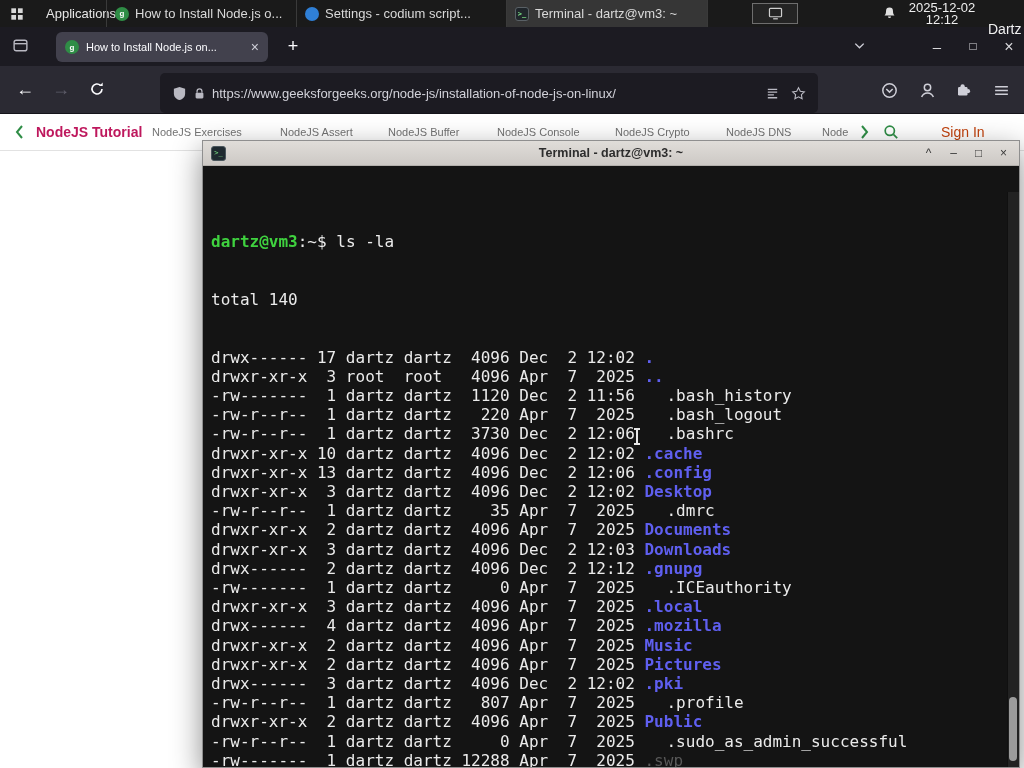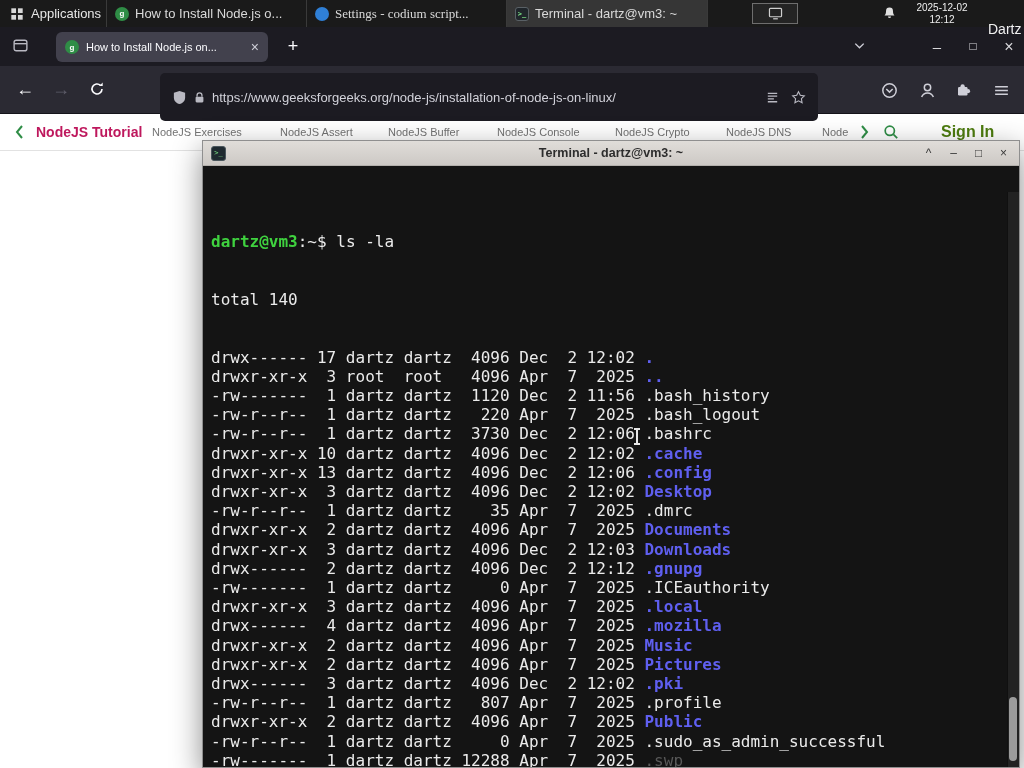--- a/index.html
+++ b/index.html
@@ -3,42 +3,42 @@
 <meta charset="utf-8">
 <style>
   * { margin:0; padding:0; box-sizing:border-box; }
   html,body { width:1024px; height:768px; overflow:hidden; background:#ffffff;
     font-family:"Liberation Sans", sans-serif; position:relative; }
 
   
   .panel { position:absolute; left:0; top:0; width:1024px; height:27px;
     background:#1a1a1a; color:#e6e6e6; z-index:50; }
   .apps-btn { position:absolute; left:0; top:0; height:27px; display:flex;
-    align-items:center; gap:7px; padding:4px 10px; font-size:13px; }
+    align-items:center; gap:22px; padding:4px 10px; font-size:13px; }
   .apps-btn svg { color:#d8d8d8; }
   .panel-win { position:absolute; top:0; height:27px; display:flex; align-items:center;
     gap:6px; padding:0 8px; font-size:13px; color:#d9d9d9; overflow:hidden;
     white-space:nowrap; border-left:1px solid #3a3a3a; }
   .panel-win span.wtitle { overflow:hidden; text-overflow:clip; }
   .pw1 { left:106px; width:200px; }
-  .pw2 { left:306px; width:220px;font-family:Liberation Serif, serif; }
+  .pw2 { left:296px; width:220px; }
   .pw3 { left:506px; width:202px; border-right:1px solid #3a3a3a; background:#363636; }
   .fav { width:14px; height:14px; border-radius:50%; flex:0 0 auto;
     display:flex; align-items:center; justify-content:center;
     font-size:8px; font-weight:bold; color:#fff; }
   .f-gfg { background:#2f8d46; }
   .f-codium { background:#2f7fd6; }
   .f-term { background:#20262b; border:1px solid #5a6166; border-radius:3px;
     color:#7ee787; font-family:"DejaVu Sans Mono",monospace; font-size:7px; }
   .tray-box { position:absolute; left:752px; top:3px; width:46px; height:21px;
     border:1px solid #6e6e6e; background:#242424; display:flex; align-items:center;
     justify-content:center; color:#cfcfcf; }
   .bell-btn { position:absolute; left:882px; top:6px; color:#e0e0e0; }
   .clock { position:absolute; left:902px; top:2px; width:80px; text-align:center;
-    font-size:10px; line-height:11.5px; color:#efefef; }
+    font-size:13px; line-height:11.5px; color:#efefef; }
   .panel-user { position:absolute; left:988px; top:0; height:27px; line-height:27px;
     font-size:14px; color:#f0f0f0;margin-top:16px; }
 
   
   .tabbar { position:absolute; left:0; top:27px; width:1024px; height:39px;
     background:#1c1b22; z-index:10; }
   .ffview { position:absolute; left:12px; top:10px; color:#b9b9c2; }
   .tab { position:absolute; left:56px; top:5px; width:212px; height:30px;
     background:#42414d; border-radius:6px; display:flex; align-items:center;
     gap:7px; padding:0 9px; }
@@ -54,21 +54,21 @@
   .wc-max { left:958px; font-size:12px; }
   .wc-close { left:994px; font-size:16px; }
 
   
   .navbar { position:absolute; left:0; top:66px; width:1024px; height:48px;
     background:#2b2a33; border-bottom:1px solid #15141a; z-index:10; }
   .tbtn { position:absolute; top:8px; width:30px; height:30px; display:flex;
     align-items:center; justify-content:center; border-radius:4px;
     color:#fbfbfe; font-size:18px; }
   .tb-back { left:10px; } .tb-fwd { left:46px; color:#5f5e6b; } .tb-reload { left:82px; }
-  .urlbar { position:absolute; left:160px; top:7px; width:658px; height:48px;
+  .urlbar { position:absolute; left:160px; top:7px; width:658px; height:40px;
     background:#1c1b22; border-radius:5px; display:flex; align-items:center;
     gap:6px; padding:0 12px; }
   .urlbar .icn { color:#b9b9c2; display:flex; }
   .url-text { font-size:13px; color:#d2d2da; white-space:nowrap; overflow:hidden; }
   .url-right { margin-left:auto; display:flex; gap:11px; align-items:center; }
   .ricon { position:absolute; top:10px; width:28px; height:28px; display:flex;
     align-items:center; justify-content:center; color:#cfcfd8; border-radius:4px; }
   .ri-pocket { left:875px; } .ri-account { left:913px; }
   .ri-ext { left:949px; } .ri-menu { left:987px; }
 
@@ -76,22 +76,22 @@
   .sitenav { position:absolute; left:0; top:114px; width:1024px; height:37px;
     background:#ffffff; border-bottom:1px solid #e2e2e2; z-index:5; }
   .snav-item { position:absolute; top:0; line-height:36px; font-size:11px;
     color:#737373; white-space:nowrap; }
   .snav-item.first { font-weight:bold; color:#be185d; font-size:14px; }
   .s0{left:36px}.s1{left:152px}.s2{left:280px}.s3{left:388px}
   .s4{left:497px}.s5{left:615px}.s6{left:726px}.s7{left:822px}
   .snav-chev { position:absolute; top:10px; color:#2f8d46; }
   .chev-l { left:14px; } .chev-r { left:860px; }
   .snav-search { position:absolute; left:883px; top:10px; color:#2f8d46; }
-  .signin { position:absolute; left:941px; top:0; line-height:36px; font-size:16px;
-    font-weight:bold; color:#4d7c0f; }
+  .signin { position:absolute; left:941px; top:0; line-height:36px; font-size:14px;
+    font-weight:normal; color:#c2410c; }
 
   
   .term { position:absolute; left:202px; top:140px; width:818px; height:628px;
     background:#141414; border:1px solid #8f8f8f; z-index:30;
     box-shadow:0 10px 28px rgba(0,0,0,0.45); }
   .term-titlebar { position:relative; height:25px;
     background:linear-gradient(#e0ddd9,#cdc9c5); border-bottom:1px solid #b3b0ac;
     display:flex; align-items:center; padding:0 8px; }
   .term-appicon { width:15px; height:15px; background:#1f2a30; border:1px solid #4a565c;
     border-radius:3px; color:#7ee787; font-family:"DejaVu Sans Mono",monospace;
@@ -103,21 +103,21 @@
   .term-menubar { height:26px; background:#f4f3f1; border-bottom:1px solid #d9d6d2;
     display:flex; align-items:center; gap:16px; padding-left:11px; }
   .term-menu-item { font-size:13px; color:#2d2d2d; }
   .term-body { position:absolute; left:0; top:51px; right:12px; bottom:0;
     overflow:hidden; background:#141414; padding:2px 0 0 8px;
     font-family:"DejaVu Sans Mono",monospace; font-size:16px; line-height:19.2px;
     color:#ebebeb; white-space:pre; }
   .tline { white-space:pre; }
   .p-user { color:#3fd23f; font-weight:bold; }
   .t-dir { color:#5f5ff0; font-weight:bold; }
-  .t-file { color:#ebebeb; }
+  .t-file { color:#ebebeb;margin-left:22px; }
   .t-dim { color:#585858; }
   .term-scroll { position:absolute; top:51px; right:0; bottom:0; width:12px;
     background:#222222; border-left:1px solid #101010; }
   .term-thumb { position:absolute; right:2px; top:505px; width:8px; height:64px;
     background:#9b9b9b; border-radius:4px; }
 
   
   .mouse-ibeam { position:absolute; left:636px; top:430px; width:2px; height:13px;
     background:#e8e8e8; z-index:200; }
   .mouse-ibeam::before,.mouse-ibeam::after { content:""; position:absolute; left:-2px;

